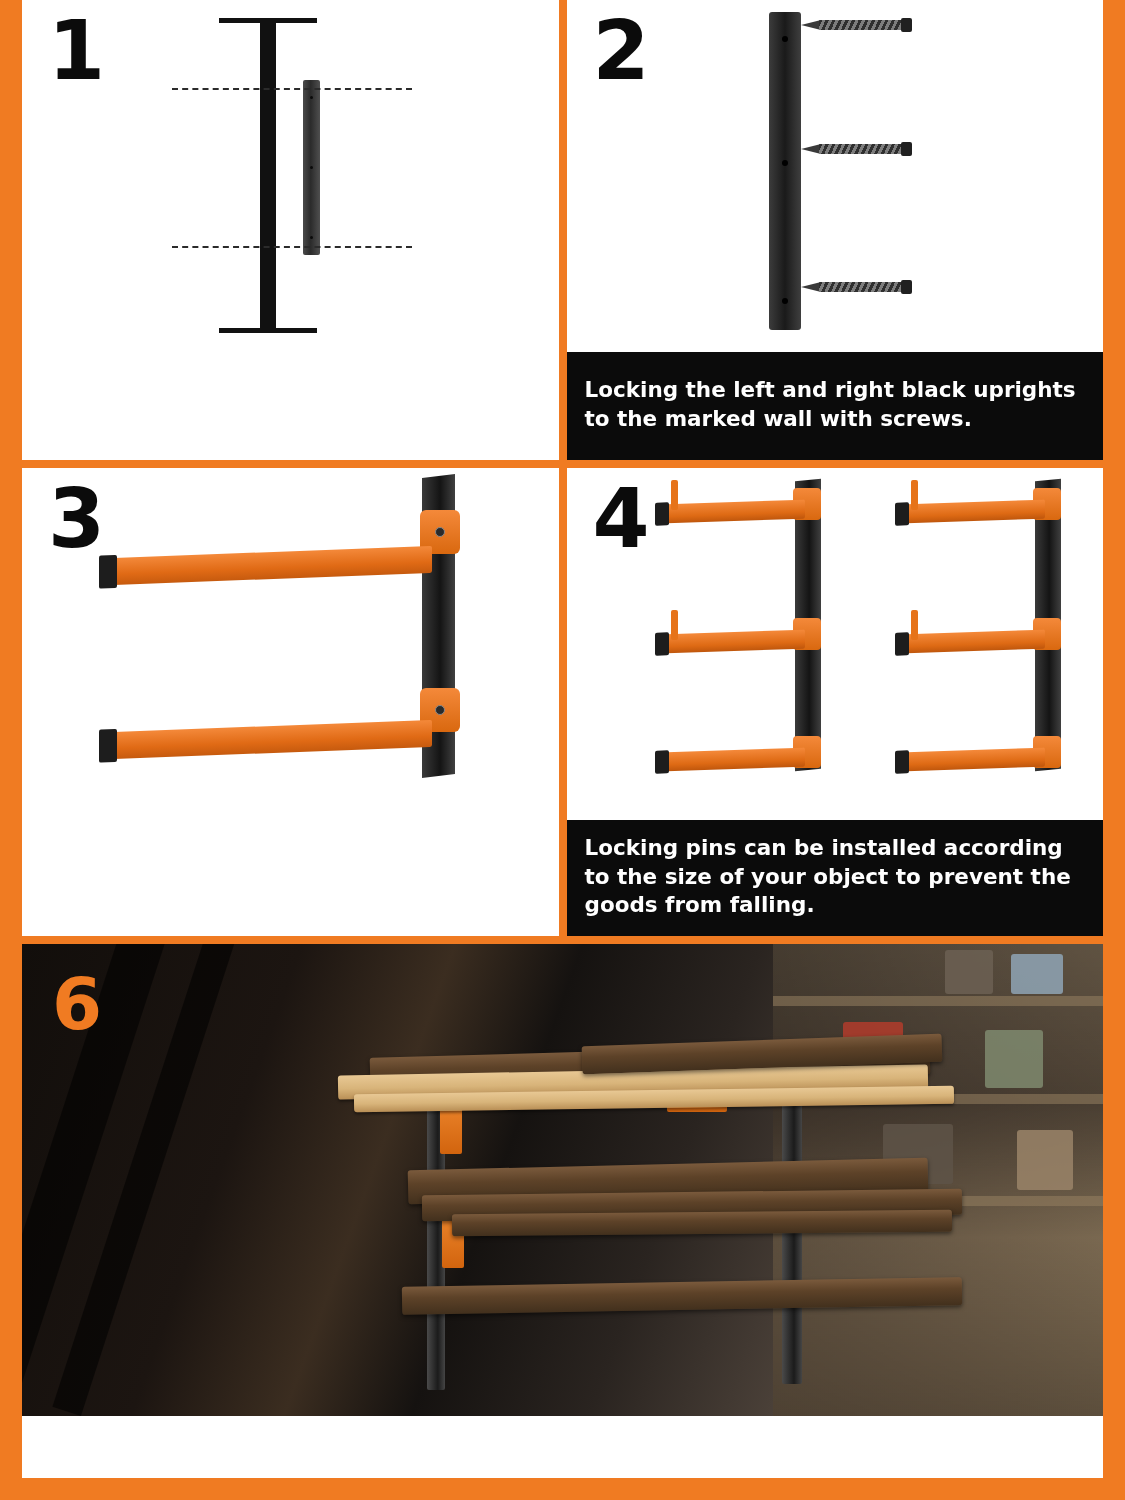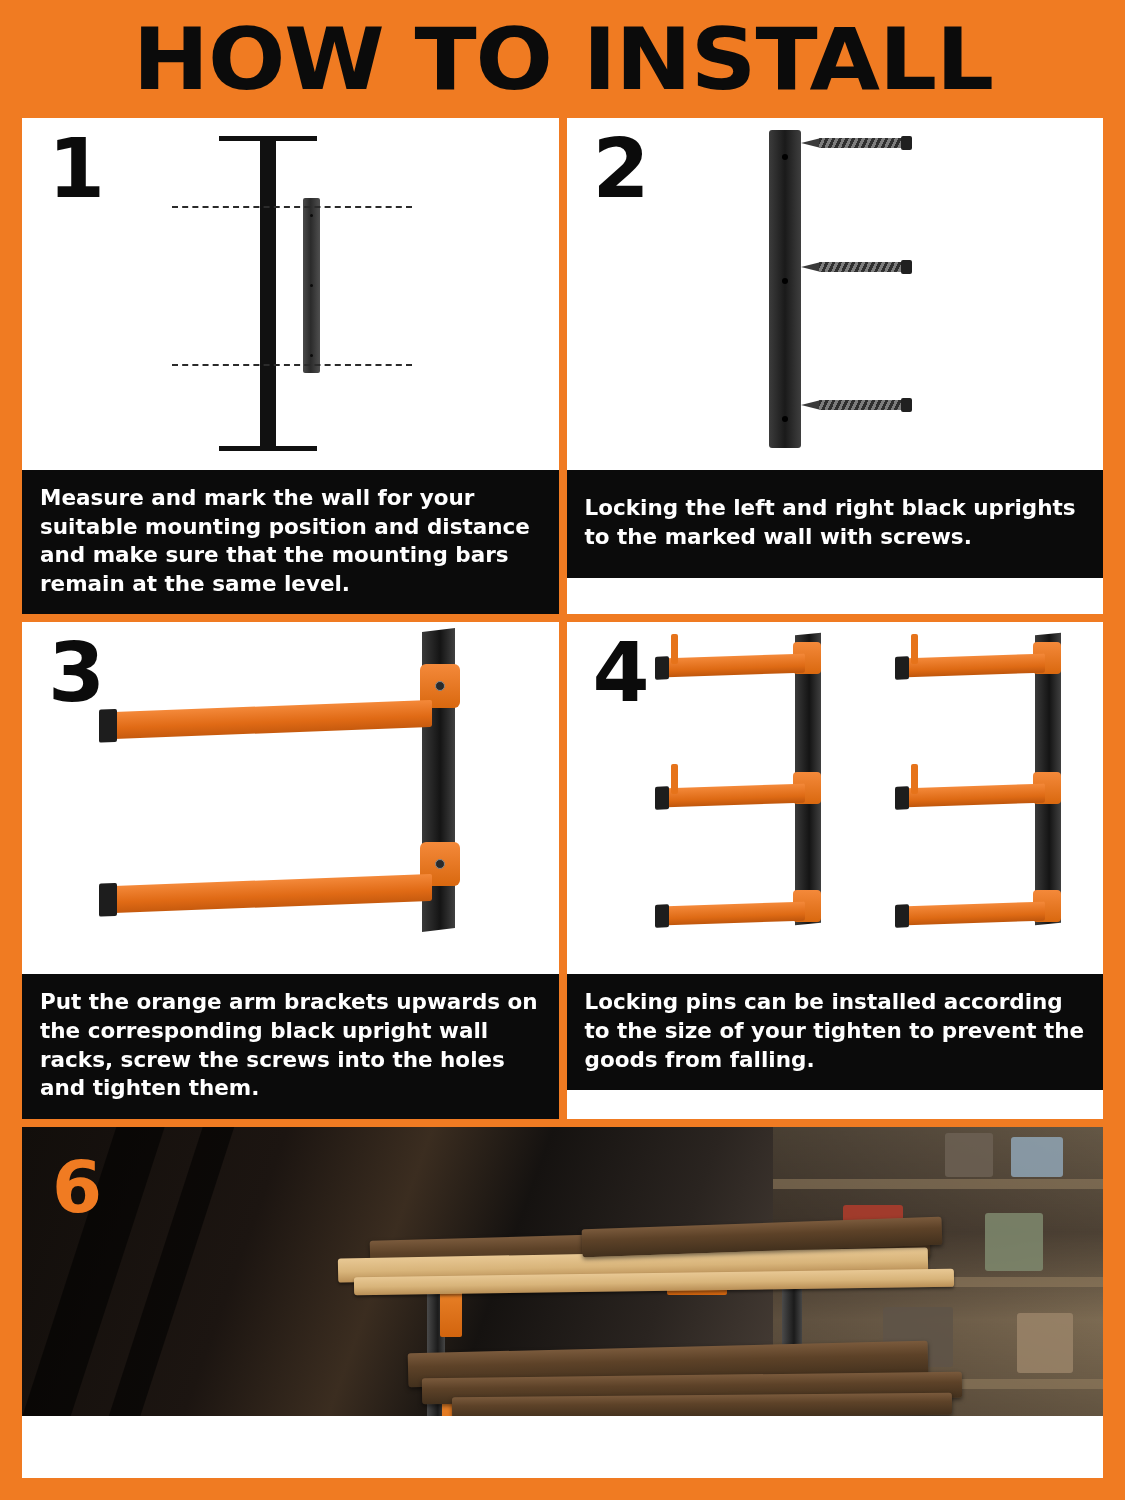--- a/index.html
+++ b/index.html
@@ -363,44 +363,40 @@
     position: absolute;
     background: linear-gradient(180deg,#F08A30,#D2640E);
     border-radius: 2px;
   }
 </style>
 </head>
 <body>
 
 <div class="page">
 
-  <div class="title-bar">
-    <h1 class="title">HOW TO INSTALL</h1>
-  </div>
 
   <div class="grid">
 
     <div class="card">
       <div class="illus">
         <div class="stepnum">1</div>
 
         <div class="s1-cap-top"></div>
         <div class="s1-wall"></div>
         <div class="s1-cap-bot"></div>
 
         <div class="s1-bracket">
           <div class="hole" style="top:16px;"></div>
           <div class="hole" style="top:86px;"></div>
           <div class="hole" style="top:156px;"></div>
         </div>
 
         <div class="dash" style="left:150px; top:88px; width:240px;"></div>
         <div class="dash" style="left:150px; top:246px; width:240px;"></div>
       </div>
-      <div class="caption">Measure and mark the wall for your suitable mounting position and distance and make sure that the mounting bars remain at the same level.</div>
     </div>
 
     <div class="card">
       <div class="illus">
         <div class="stepnum">2</div>
 
         <div class="s2-upright">
           <div class="hole" style="top:24px;"></div>
           <div class="hole" style="top:148px;"></div>
           <div class="hole" style="top:286px;"></div>
@@ -438,21 +434,20 @@
           <div class="endcap"></div>
         </div>
 
         <div class="knuckle" style="left:398px; top:220px;">
           <div class="pin"></div>
         </div>
         <div class="arm" style="left:90px; top:258px; width:320px; transform: skewY(-2.2deg);">
           <div class="endcap"></div>
         </div>
       </div>
-      <div class="caption">Put the orange arm brackets upwards on the corresponding black upright wall racks, screw the screws into the holes and tighten them.</div>
     </div>
 
     <div class="card">
       <div class="illus">
         <div class="stepnum">4</div>
 
         <div class="rack" style="left:80px;">
           <div class="r-upright"></div>
           <div class="r-knuckle" style="left:146px; top:20px;"></div>
           <div class="r-arm" style="left:18px; top:34px; width:140px; transform:skewY(-2deg);">
@@ -485,21 +480,21 @@
               <div class="cap"></div>
             </div>
           <div class="r-pin" style="left:24px; top:142px;"></div>
 
           <div class="r-knuckle" style="left:146px; top:268px;"></div>
           <div class="r-arm" style="left:18px; top:282px; width:140px; transform:skewY(-2deg);">
               <div class="cap"></div>
             </div>
         </div>
       </div>
-      <div class="caption center">Locking pins can be installed according to the size of your tighten to prevent the goods from falling.</div>
+      <div class="caption center">Locking pins can be installed according to the size of your object to prevent the goods from falling.</div>
     </div>
 
   </div>
 
   <div class="photo-panel">
     <div class="photo-bg"></div>
     <div class="photo-shelf-right"></div>
     <div class="shelf-line" style="top:52px;"></div>
     <div class="shelf-line" style="top:150px;"></div>
     <div class="shelf-line" style="top:252px;"></div>

